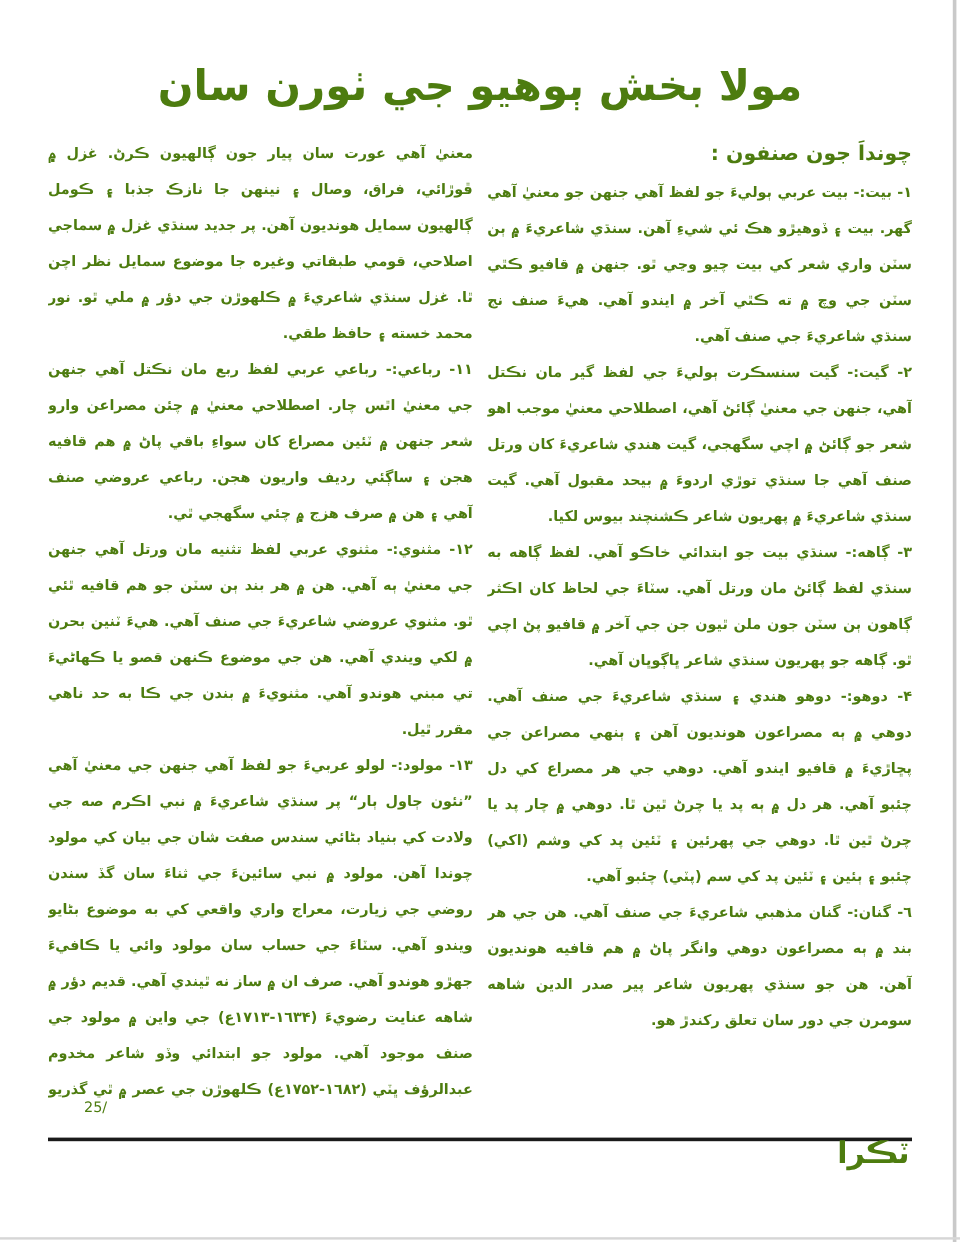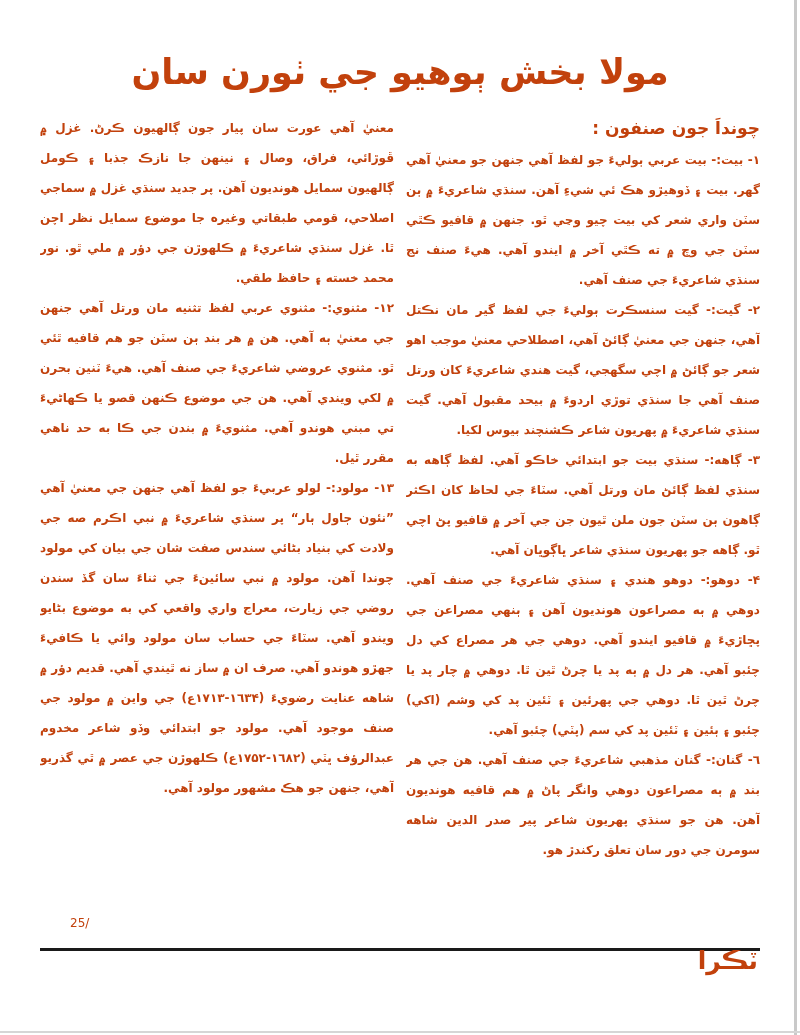--- a/index.html
+++ b/index.html
@@ -9,21 +9,21 @@
   }
   .page {
     position: relative;
     width: 800px;
     height: 1035px;
     margin: 0 auto;
     background: #ffffff;
     overflow: hidden;
     direction: rtl;
     font-family: "DejaVu Sans", sans-serif;
-    color: #c2410c;
+    color: #4d7c0f;
   }
   
   .scan-edge-right {
     position: absolute;
     top: 0; right: 3px;
     width: 3px; height: 100%;
     background: #c9c9c9;
   }
   .scan-edge-bottom {
     position: absolute;
@@ -102,20 +102,21 @@
       <p>١- بيت:- بيت عربي ٻوليءَ جو لفظ آهي جنهن جو معنيٰ آهي گهر. بيت ۽ ڏوهيڙو هڪ ئي شيءِ آهن. سنڌي شاعريءَ ۾ ٻن سٽن واري شعر کي بيت چيو وڃي ٿو. جنهن ۾ قافيو ڪٿي سٽن جي وچ ۾ ته ڪٿي آخر ۾ ايندو آهي. هيءَ صنف نج سنڌي شاعريءَ جي صنف آهي.</p>
       <p>٢- گيت:- گيت سنسڪرت ٻوليءَ جي لفظ گير مان نڪتل آهي، جنهن جي معنيٰ ڳائڻ آهي، اصطلاحي معنيٰ موجب اهو شعر جو ڳائڻ ۾ اچي سگهجي، گيت هندي شاعريءَ کان ورتل صنف آهي جا سنڌي توڙي اردوءَ ۾ بيحد مقبول آهي. گيت سنڌي شاعريءَ ۾ پهريون شاعر ڪشنچند بيوس لکيا.</p>
       <p>٣- ڳاهه:- سنڌي بيت جو ابتدائي خاڪو آهي. لفظ ڳاهه به سنڌي لفظ ڳائڻ مان ورتل آهي. سٽاءَ جي لحاظ کان اڪثر ڳاهون ٻن سٽن جون ملن ٿيون جن جي آخر ۾ قافيو پڻ اچي ٿو. ڳاهه جو پهريون سنڌي شاعر ڀاڳوڀان آهي.</p>
       <p>۴- دوهو:- دوهو هندي ۽ سنڌي شاعريءَ جي صنف آهي. دوهي ۾ ٻه مصراعون هونديون آهن ۽ ٻنهي مصراعن جي پڇاڙيءَ ۾ قافيو ايندو آهي. دوهي جي هر مصراع کي دل چئبو آهي. هر دل ۾ ٻه پد يا چرڻ ٿين ٿا. دوهي ۾ چار پد يا چرڻ ٿين ٿا. دوهي جي پهرئين ۽ ٽئين پد کي وشم (اکي) چئبو ۽ ٻئين ۽ ٽئين پد کي سم (پٽي) چئبو آهي.</p>
       <p>٦- گنان:- گنان مذهبي شاعريءَ جي صنف آهي. هن جي هر بند ۾ ٻه مصراعون دوهي وانگر پاڻ ۾ هم قافيه هونديون آهن. هن جو سنڌي پهريون شاعر پير صدر الدين شاهه سومرن جي دور سان تعلق رکندڙ هو.</p>
 
     </section>
 
     <section class="col">
       <p>معنيٰ آهي عورت سان پيار جون ڳالهيون ڪرڻ. غزل ۾ ڦوڙائي، فراق، وصال ۽ نينهن جا نازڪ جذبا ۽ ڪومل ڳالهيون سمايل هونديون آهن. پر جديد سنڌي غزل ۾ سماجي اصلاحي، قومي طبقاتي وغيره جا موضوع سمايل نظر اچن ٿا. غزل سنڌي شاعريءَ ۾ ڪلهوڙن جي دؤر ۾ ملي ٿو. نور محمد خسته ۽ حافظ طقي.</p>
+      <p>١١- رباعي:- رباعي عربي لفظ ربع مان نڪتل آهي جنهن جي معنيٰ اٿس چار. اصطلاحي معنيٰ ۾ چئن مصراعن وارو شعر جنهن ۾ ٽئين مصراع کان سواءِ باقي پاڻ ۾ هم قافيه هجن ۽ ساڳئي رديف واريون هجن. رباعي عروضي صنف آهي ۽ هن ۾ صرف هزج ۾ چئي سگهجي ٿي.</p>
       <p>١٢- مثنوي:- مثنوي عربي لفظ تثنيه مان ورتل آهي جنهن جي معنيٰ ٻه آهي. هن ۾ هر بند ٻن سٽن جو هم قافيه ٿئي ٿو. مثنوي عروضي شاعريءَ جي صنف آهي. هيءَ ٽنين بحرن ۾ لکي ويندي آهي. هن جي موضوع ڪنهن قصو يا ڪهاڻيءَ تي مبني هوندو آهي. مثنويءَ ۾ بندن جي ڪا به حد ناهي مقرر ٿيل.</p>
       <p>١٣- مولود:- لولو عربيءَ جو لفظ آهي جنهن جي معنيٰ آهي ”نئون ڄاول ٻار“ پر سنڌي شاعريءَ ۾ نبي اڪرم صه جي ولادت کي بنياد بڻائي سندس صفت شان جي بيان کي مولود چوندا آهن. مولود ۾ نبي سائينءَ جي ثناءَ سان گڏ سندن روضي جي زيارت، معراج واري واقعي کي به موضوع بڻايو ويندو آهي. سٽاءَ جي حساب سان مولود وائي يا ڪافيءَ جهڙو هوندو آهي. صرف ان ۾ ساز نه ٿيندي آهي. قديم دؤر ۾ شاهه عنايت رضويءَ (١٦٣۴-١٧١٣ع) جي واين ۾ مولود جي صنف موجود آهي. مولود جو ابتدائي وڏو شاعر مخدوم عبدالرؤف ڀٽي (١٦٨٢-١٧۵٢ع) ڪلهوڙن جي عصر ۾ ٿي گذريو آهي، جنهن جو هڪ مشهور مولود آهي.</p>
 
     </section>
 
   </div>
 
   <div class="footer-rule"></div>
   <div class="page-number">25/</div>
   <div class="magazine-title">ٽڪرا</div>

